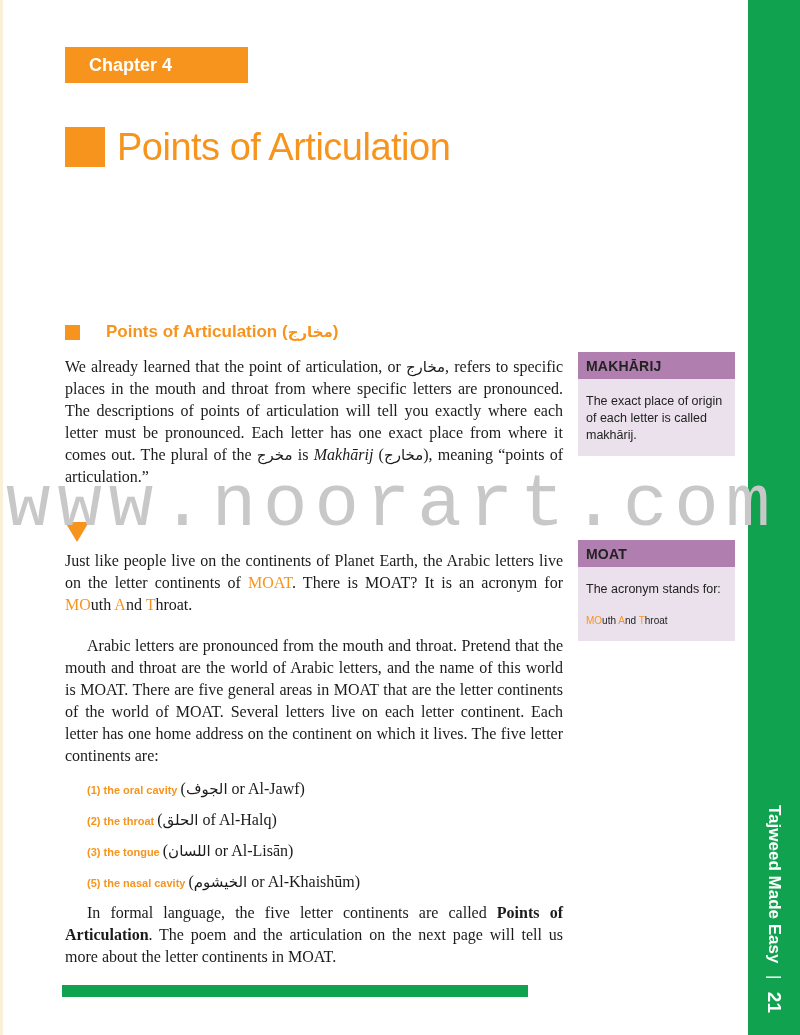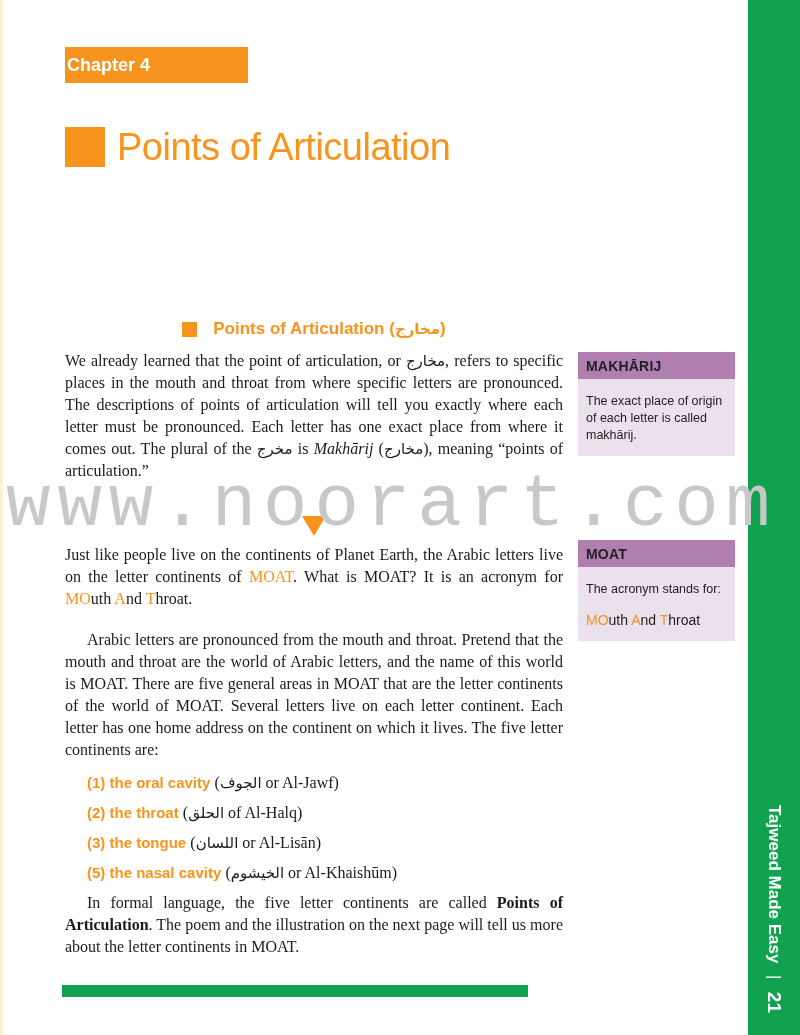--- a/index.html
+++ b/index.html
@@ -12,61 +12,61 @@
   }
   *{box-sizing:border-box;margin:0;padding:0;}
   html,body{background:#ffffff;}
   body{width:800px;height:1035px;font-family:"Liberation Sans","DejaVu Sans",sans-serif;}
   .page{position:relative;width:800px;height:1035px;background:#fff;overflow:hidden;}
 
   .left-edge{position:absolute;left:0;top:0;width:3px;height:100%;background:#FAF0D7;}
 
   
   .banner{position:absolute;left:65px;top:47px;width:183px;height:36px;background:var(--orange);
-          color:#fff;font-weight:700;font-size:18px;line-height:36px;padding-left:2px;}
+          color:#fff;font-weight:700;font-size:18px;line-height:36px;padding-left:24px;}
 
   
   .title-row{position:absolute;left:65px;top:126px;display:flex;align-items:center;gap:12px;}
   .title-sq{width:40px;height:40px;background:var(--orange);flex:0 0 auto;}
   .title-row h1{color:var(--orange);font-size:38px;font-weight:400;line-height:42px;letter-spacing:-0.5px;white-space:nowrap;}
 
   
   .content{position:absolute;left:65px;top:318px;width:498px;color:var(--ink);}
-  .shead{display:flex;align-items:center;gap:16px;color:var(--orange);
-         font-size:17px;font-weight:700;line-height:21px;justify-content:center;}
+  .shead{display:flex;align-items:center;gap:26px;color:var(--orange);
+         font-size:17px;font-weight:700;line-height:28px;}
   .sq{width:15px;height:15px;background:var(--orange);flex:0 0 auto;}
   .tri{width:0;height:0;border-left:12px solid transparent;border-right:12px solid transparent;
        border-top:20px solid var(--orange);flex:0 0 auto;}
   .shead.s2{margin-top:34px;}
   p{font-family:"Liberation Serif","DejaVu Serif",serif;font-size:16px;line-height:22px;
     text-align:justify;color:var(--ink);}
   .p1{margin-top:10px;}
   .p2{margin-top:8px;}
   .p3{margin-top:19px;text-indent:22px;}
   .p4{margin-top:5px;text-indent:22px;}
   ul.continents{list-style:none;margin-top:11px;padding-left:22px;}
   ul.continents li{font-family:"Liberation Serif","DejaVu Serif",serif;font-size:16px;
                    line-height:22px;margin-bottom:8px;color:var(--ink);}
   
   .ar{font-family:"DejaVu Sans",sans-serif;font-size:15px;}
   .it{font-style:italic;}
   .b{font-weight:700;}
   .o{color:var(--orange);}
   .ob{color:var(--orange);font-weight:400;}
-  .lbl{color:var(--orange);font-weight:700;font-family:"Liberation Sans","DejaVu Sans",sans-serif;font-size:15px;}
+  .lbl{color:var(--orange);font-weight:700;font-family:"Liberation Sans","DejaVu Sans",sans-serif;font-size:11px;}
 
   
   .callout{position:absolute;left:578px;width:157px;}
   .callout .hd{background:var(--purple);color:#222;font-weight:700;font-size:14px;
                padding:6px 8px 5px 8px;letter-spacing:0.2px;}
   .callout .bd{background:var(--purple-light);color:#222;font-size:12.5px;line-height:17px;
                padding:14px 8px 12px 8px;}
   .box-makharij{top:352px;}
   .box-moat{top:540px;}
-  .acronym-line{margin-top:14px;font-size:14px;}
+  .acronym-line{margin-top:14px;font-size:10px;}
 
   
   .spine{position:absolute;right:0;top:0;width:52px;height:100%;background:var(--green);}
   .spine-text{position:absolute;bottom:22px;left:50%;transform:translateX(-50%);
               writing-mode:vertical-rl;color:#fff;font-weight:700;font-size:17px;white-space:nowrap;}
   .spine-text .sep{margin:12px 0;font-weight:400;}
   .spine-text .pagenum{font-size:19px;}
 
   
   .bottom-rule{position:absolute;left:62px;top:985px;width:466px;height:12px;background:var(--green);}
@@ -97,32 +97,32 @@
       <span class="sq"></span>
       <span><span>Points of Articulation (</span><span class="ar">مخارج</span><span>)</span></span>
     </div>
 
     <p class="p1"><span>We already learned that the point of articulation, or </span><span class="ar">مخارج</span><span>, refers to specific places in the mouth and throat from where specific letters are pronounced. The descriptions of points of articulation will tell you exactly where each letter must be pronounced. Each letter has one exact place from where it comes out. The plural of the </span><span class="ar">مخرج</span><span> is </span><span class="it">Makhārij</span><span> (</span><span class="ar">مخارج</span><span>), meaning “points of articulation.”</span></p>
 
     <div class="shead s2">
       <span class="tri"></span>
     </div>
 
-    <p class="p2"><span>Just like people live on the continents of Planet Earth, the Arabic letters live on the letter continents of </span><span class="o">MOAT</span><span>. What is MOAT? It is an acronym for </span><span class="ob">MO</span><span>uth </span><span class="ob">A</span><span>nd </span><span class="ob">T</span><span>hroat.</span></p>
+    <p class="p2"><span>Just like people live on the continents of Planet Earth, the Arabic letters live on the letter continents of </span><span class="o">MOAT</span><span>. There is MOAT? It is an acronym for </span><span class="ob">MO</span><span>uth </span><span class="ob">A</span><span>nd </span><span class="ob">T</span><span>hroat.</span></p>
 
     <p class="p3">Arabic letters are pronounced from the mouth and throat. Pretend that the mouth and throat are the world of Arabic letters, and the name of this world is MOAT. There are five general areas in MOAT that are the letter continents of the world of MOAT. Several letters live on each letter continent. Each letter has one home address on the continent on which it lives. The five letter continents are:</p>
 
     <ul class="continents">
       <li><span class="lbl">(1) the oral cavity </span><span>(</span><span class="ar">الجوف</span><span>  or Al-Jawf)</span></li>
       <li><span class="lbl">(2) the throat </span><span>(</span><span class="ar">الحلق</span><span> of Al-Halq)</span></li>
       <li><span class="lbl">(3) the tongue </span><span>(</span><span class="ar">اللسان</span><span> or Al-Lisān)</span></li>
       <li><span class="lbl">(5) the nasal cavity </span><span>(</span><span class="ar">الخيشوم</span><span> or Al-Khaishūm)</span></li>
     </ul>
 
-    <p class="p4"><span>In formal language, the five letter continents are called </span><span class="b">Points of Articulation</span><span>. The poem and the illustration on the next page will tell us more about the letter continents in MOAT.</span></p>
+    <p class="p4"><span>In formal language, the five letter continents are called </span><span class="b">Points of Articulation</span><span>. The poem and the articulation on the next page will tell us more about the letter continents in MOAT.</span></p>
 
   </div>
 
   <div class="callout box-makharij">
     <div class="hd">MAKHĀRIJ</div>
     <div class="bd">The exact place of origin of each letter is called makhārij.</div>
   </div>
 
   <div class="callout box-moat">
     <div class="hd">MOAT</div>

